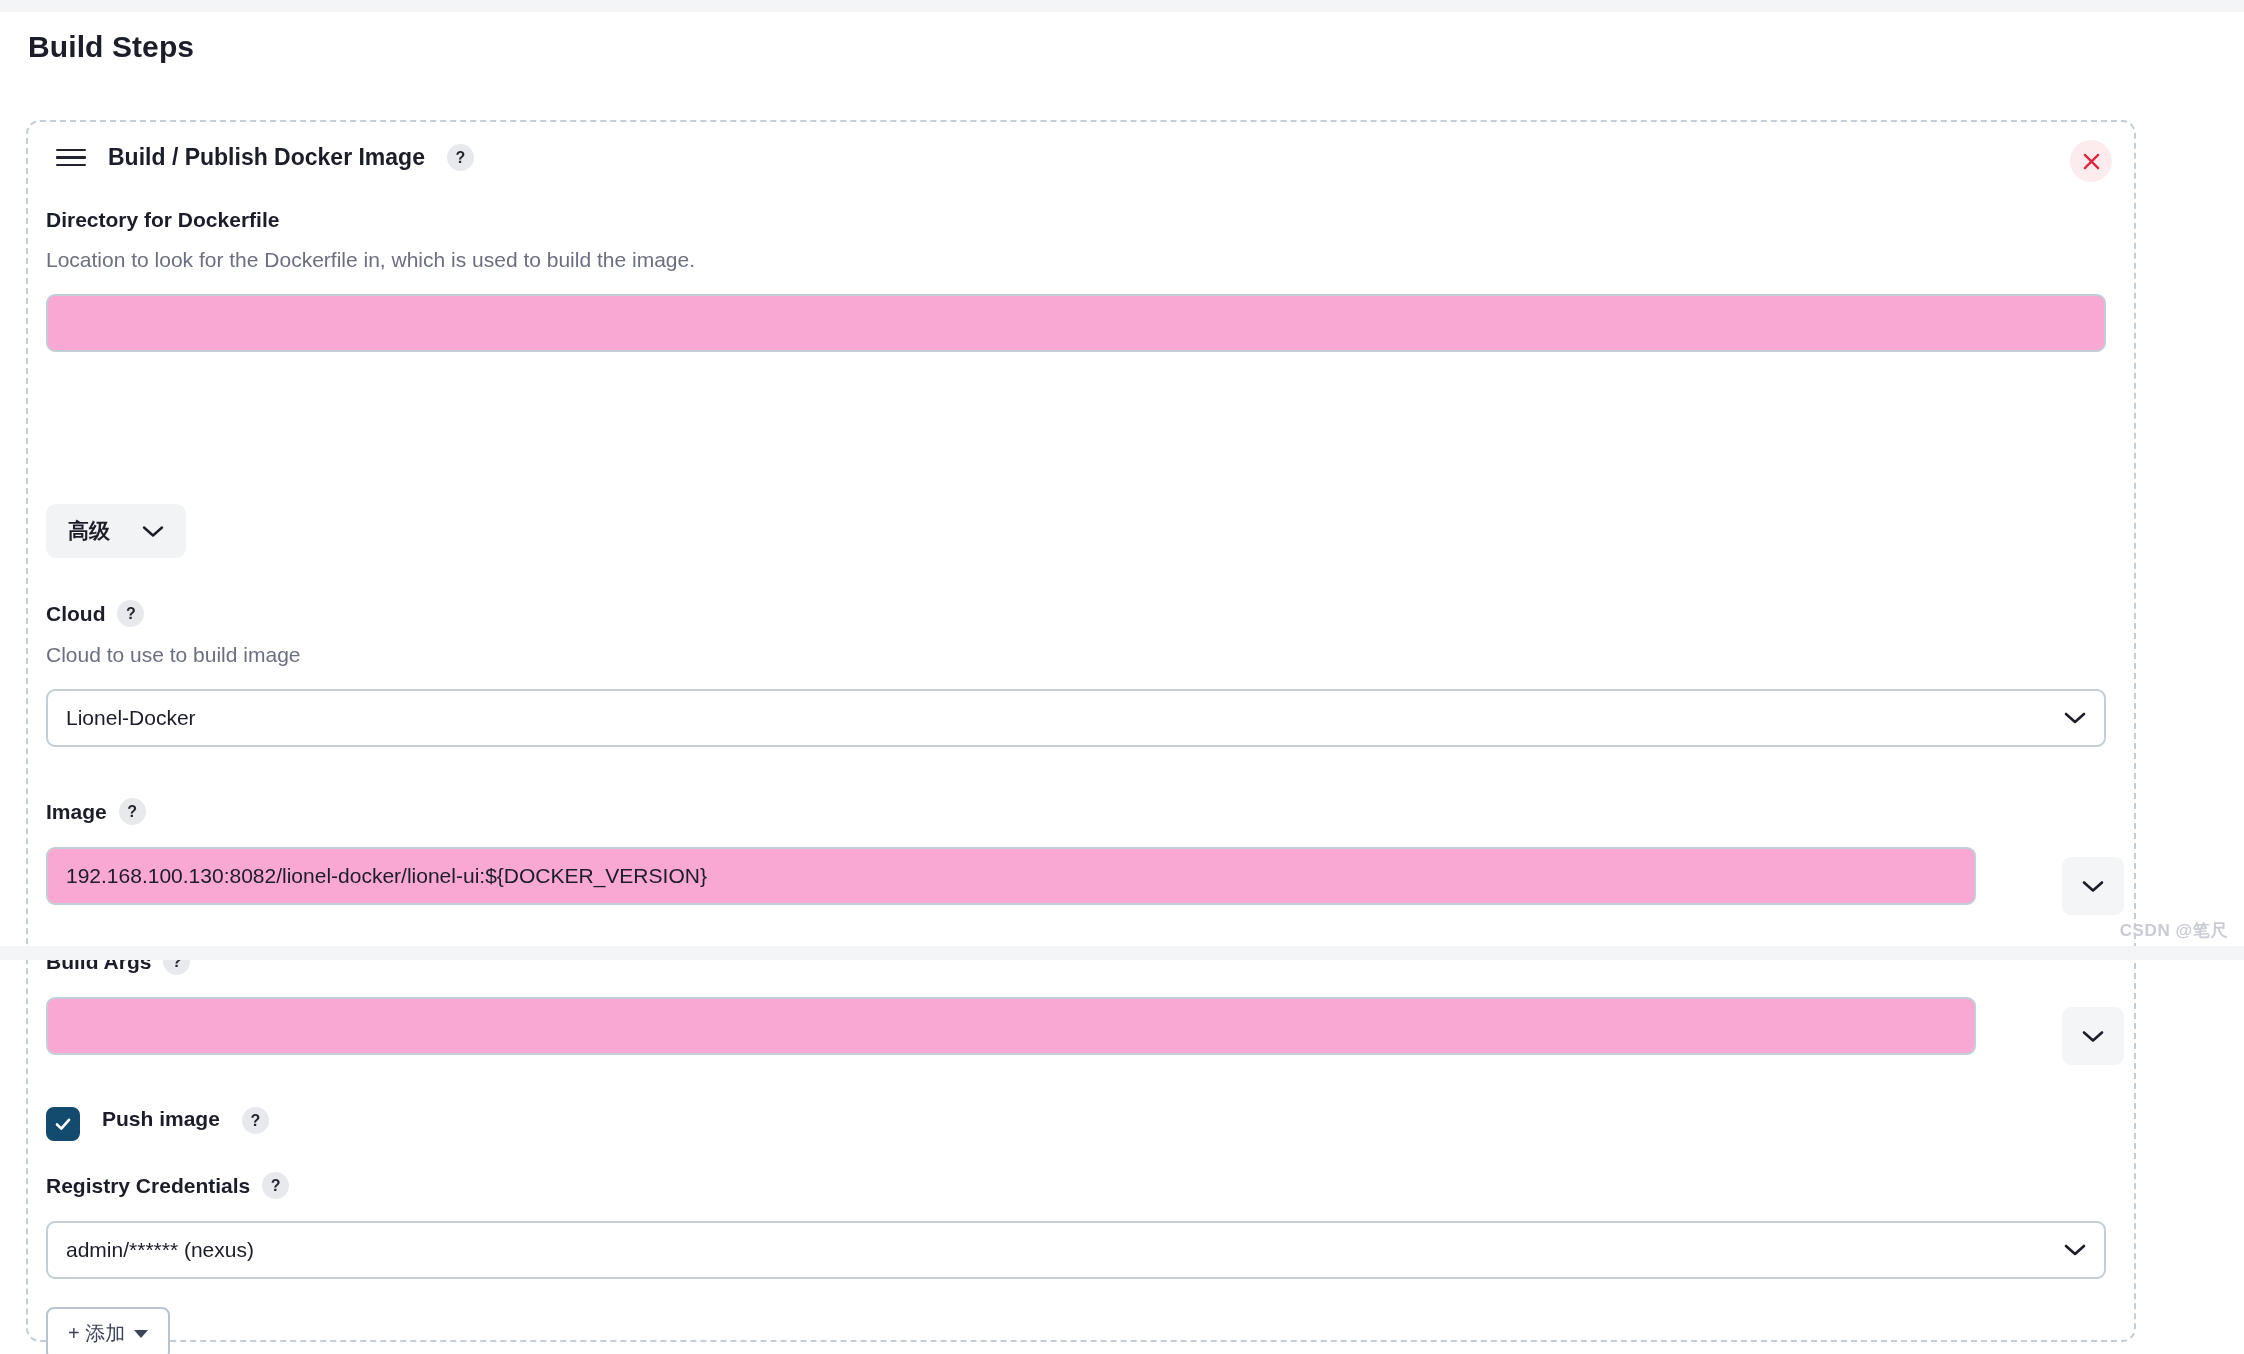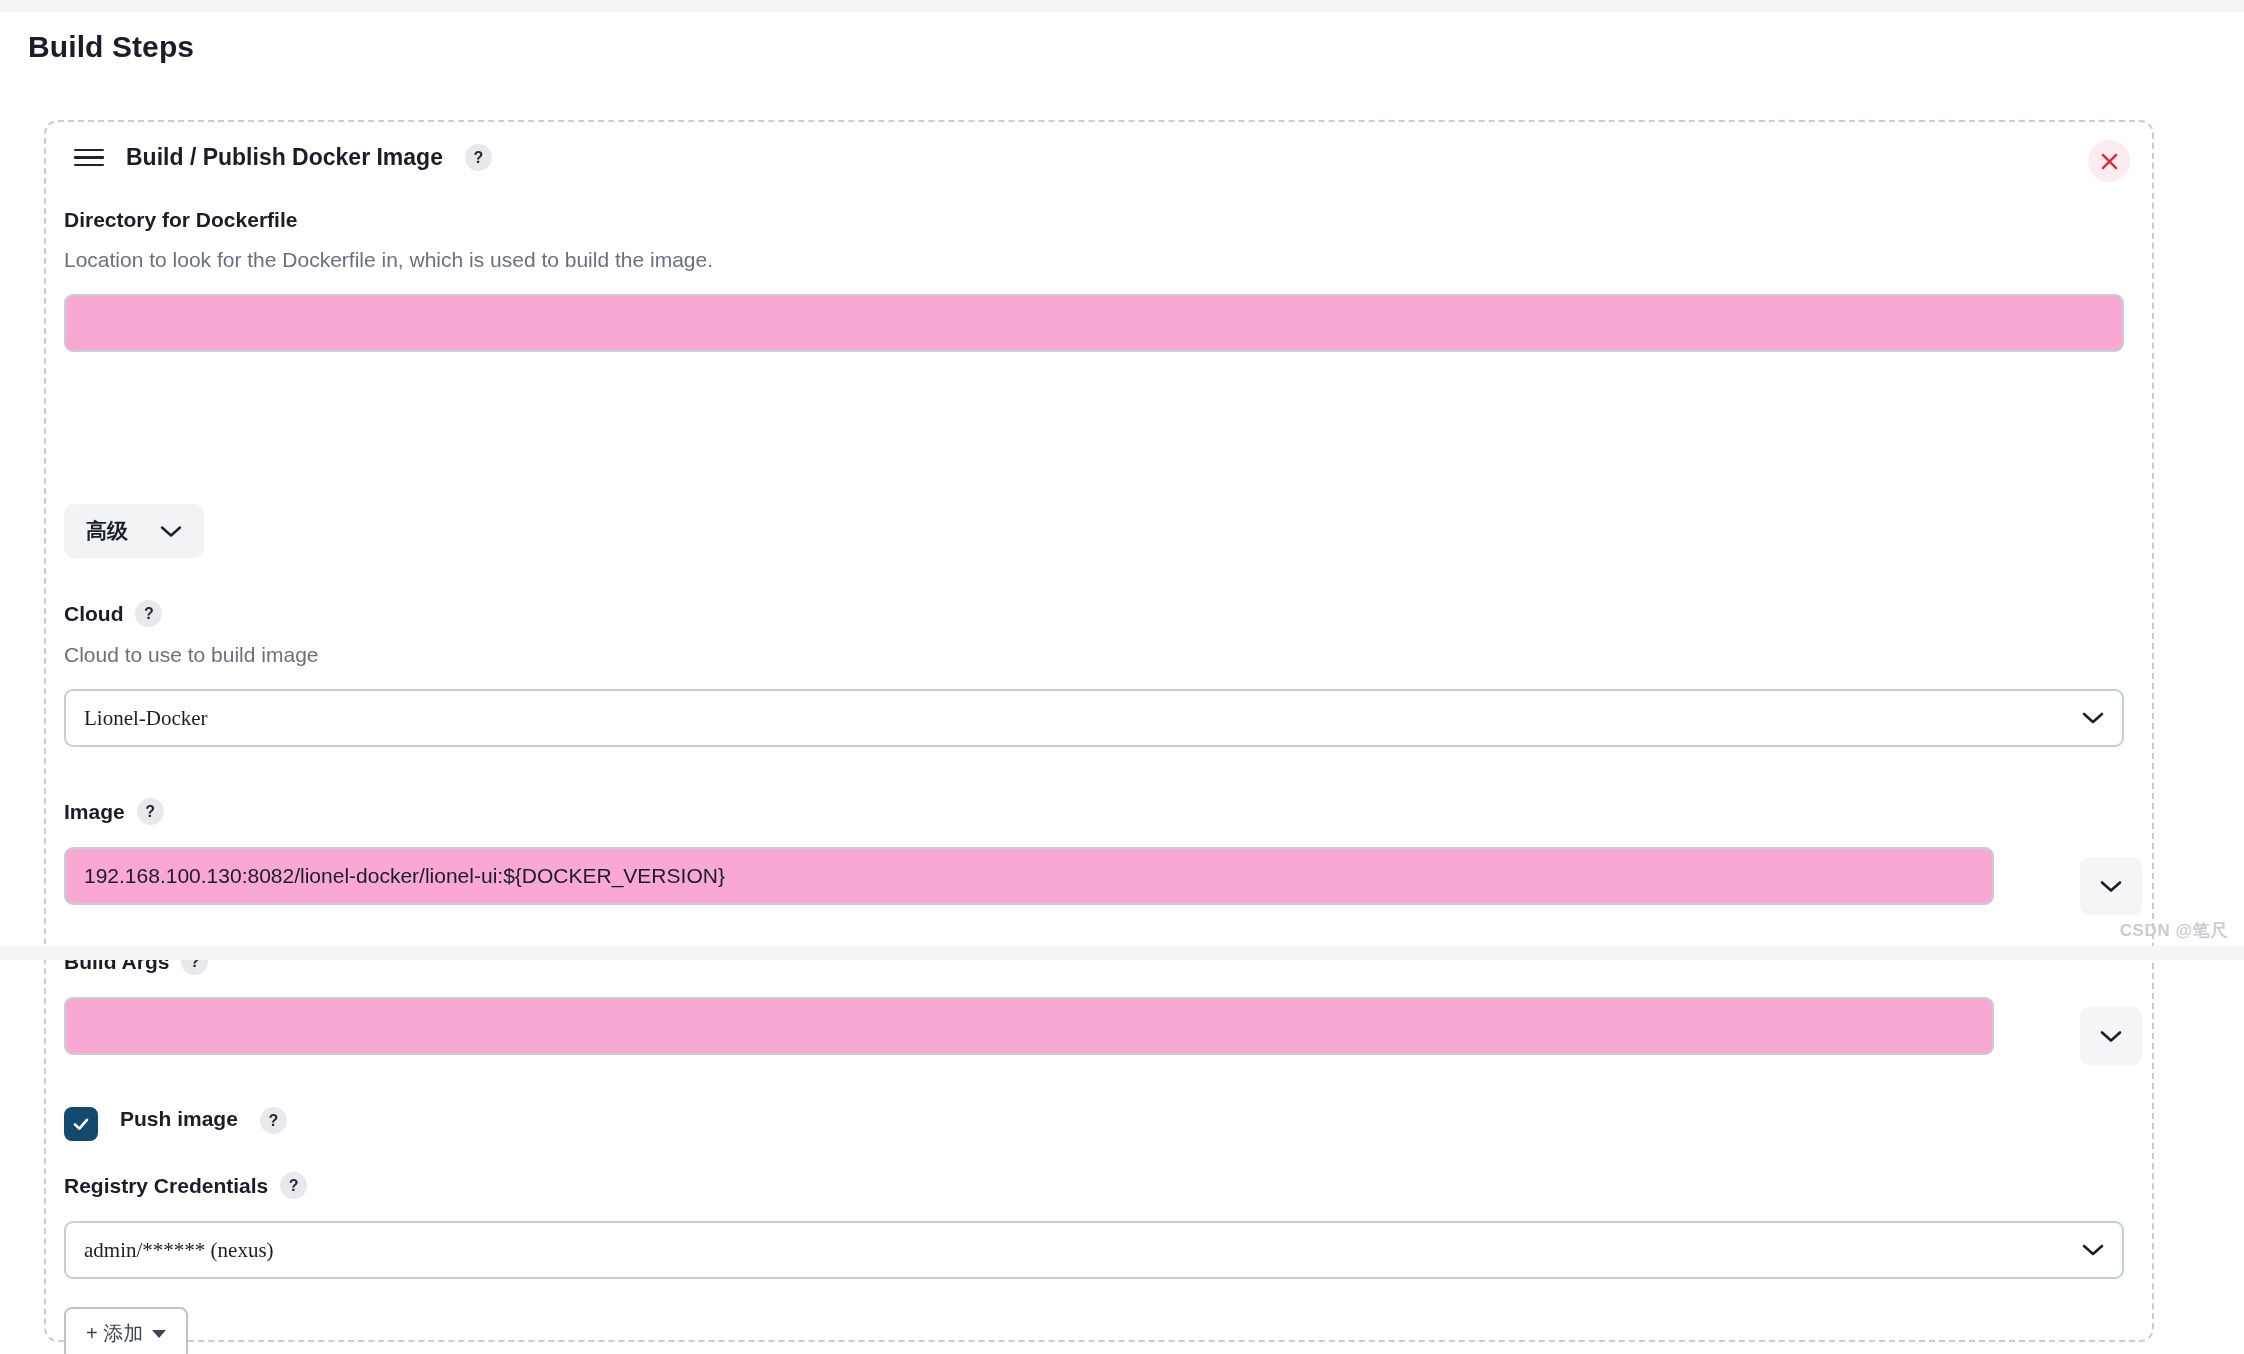--- a/index.html
+++ b/index.html
@@ -23,21 +23,21 @@
     background: #f4f5f7;
   }
 
   .page-title {
     position: absolute; left: 28px; top: 30px;
     font-size: 30px; font-weight: bold; color: #1b1d29;
     letter-spacing: 0.1px;
   }
 
   .step-card {
-    position: absolute; left: 44px; top: 120px;
+    position: absolute; left: 26px; top: 120px;
     width: 2110px; height: 1222px;
     border: 2px dashed #c3ced6;
     border-radius: 14px;
     background: #ffffff;
   }
 
   .card-header {
     position: absolute; left: 28px; top: 22px;
     display: flex; align-items: center; gap: 22px;
   }
@@ -96,21 +96,21 @@
   .select-box {
     position: relative;
     height: 58px;
     border: 2px solid #c3ced6;
     border-radius: 9px;
     background: #ffffff;
     display: flex; align-items: center;
     padding: 0 18px;
     cursor: pointer;
   }
-  .select-value { font-size: 21px; color: #1b1d29; font-family: Liberation Serif, serif; }
+  .select-value { font-size: 21px; color: #1b1d29; }
   .select-box .chev {
     position: absolute; right: 18px; top: 50%; transform: translateY(-50%);
   }
   .chev { width: 22px; height: 13px; display: block; }
 
   .adv-btn {
     position: absolute; left: 18px;
     display: inline-flex; align-items: center; gap: 32px;
     background: #f2f3f5; border: none; border-radius: 10px;
     padding: 13px 22px;

